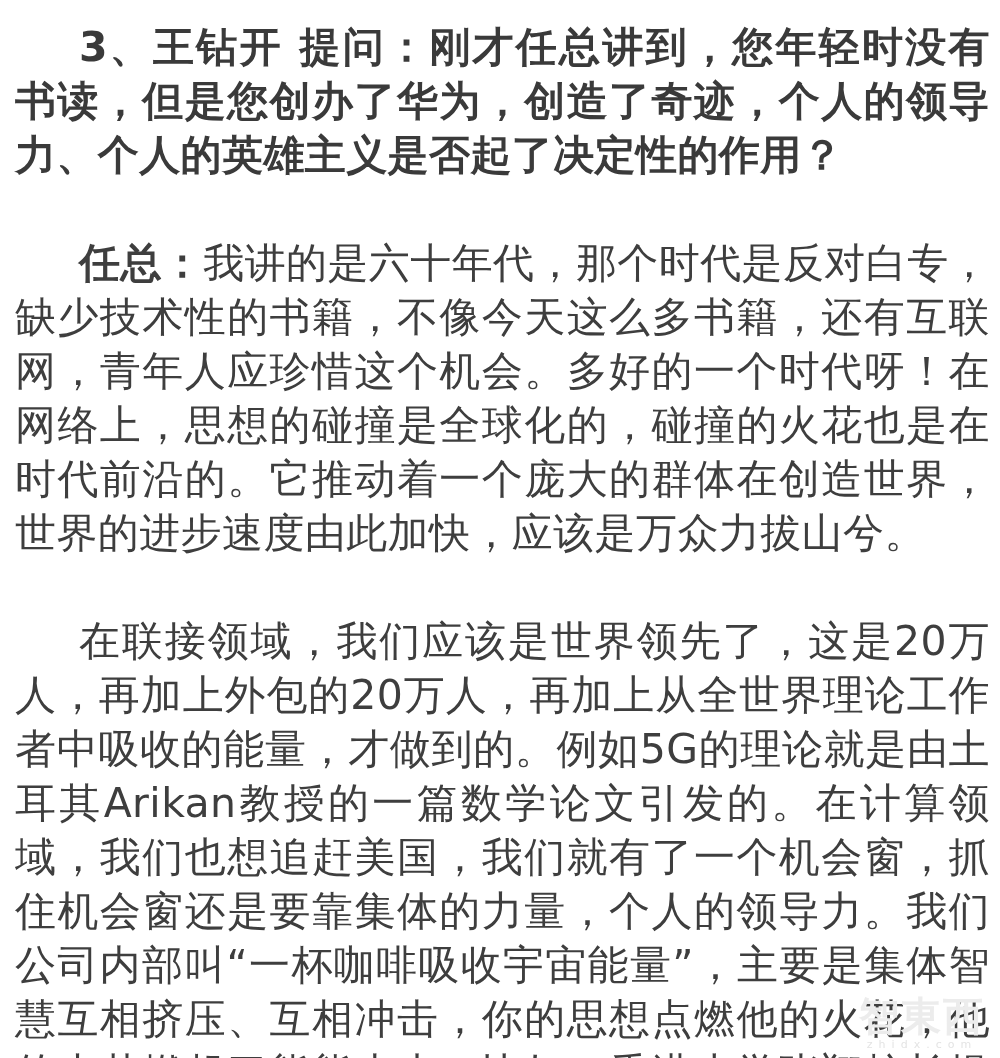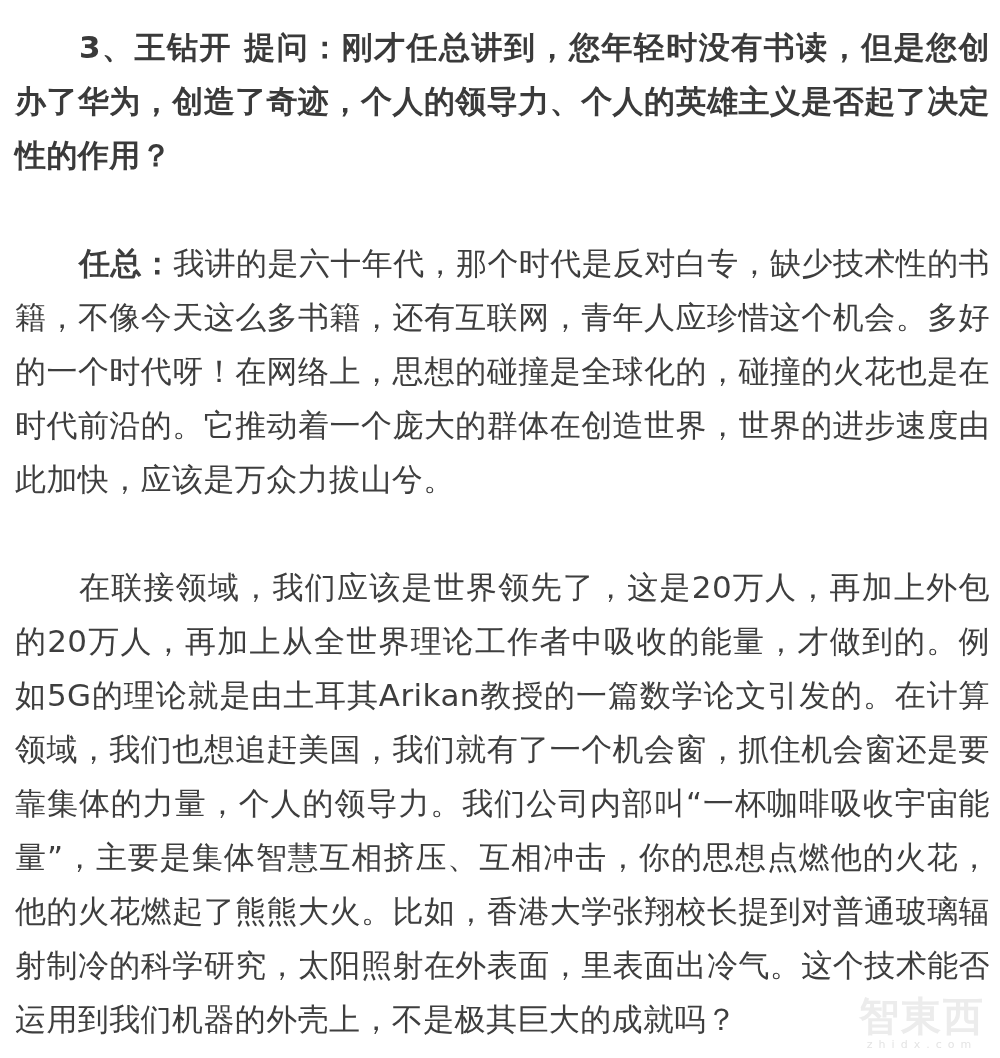--- a/index.html
+++ b/index.html
@@ -4,21 +4,21 @@
 <style>
   html, body { margin: 0; padding: 0; background: #ffffff; }
   body {
     width: 1000px; height: 1058px; overflow: hidden; position: relative;
     font-family: "DejaVu Sans", "Liberation Sans", sans-serif;
     color: #3e3e3e;
   }
   .article { position: absolute; left: 15px; top: 20px; width: 975px; }
   .para {
     margin: 0 0 54px 0;
-    font-size: 31px;
+    font-size: 41px;
     line-height: 54px;
     text-indent: 64px;
     letter-spacing: 0.4px;
     text-align: justify;
   }
   .para.q { font-weight: bold; color: #3a3a3a; }
   .speaker { font-weight: bold; }
   .watermark {
     position: absolute; right: 8px; top: 994px; width: 140px; height: 60px;
     color: #e8e8e8; text-align: center;

